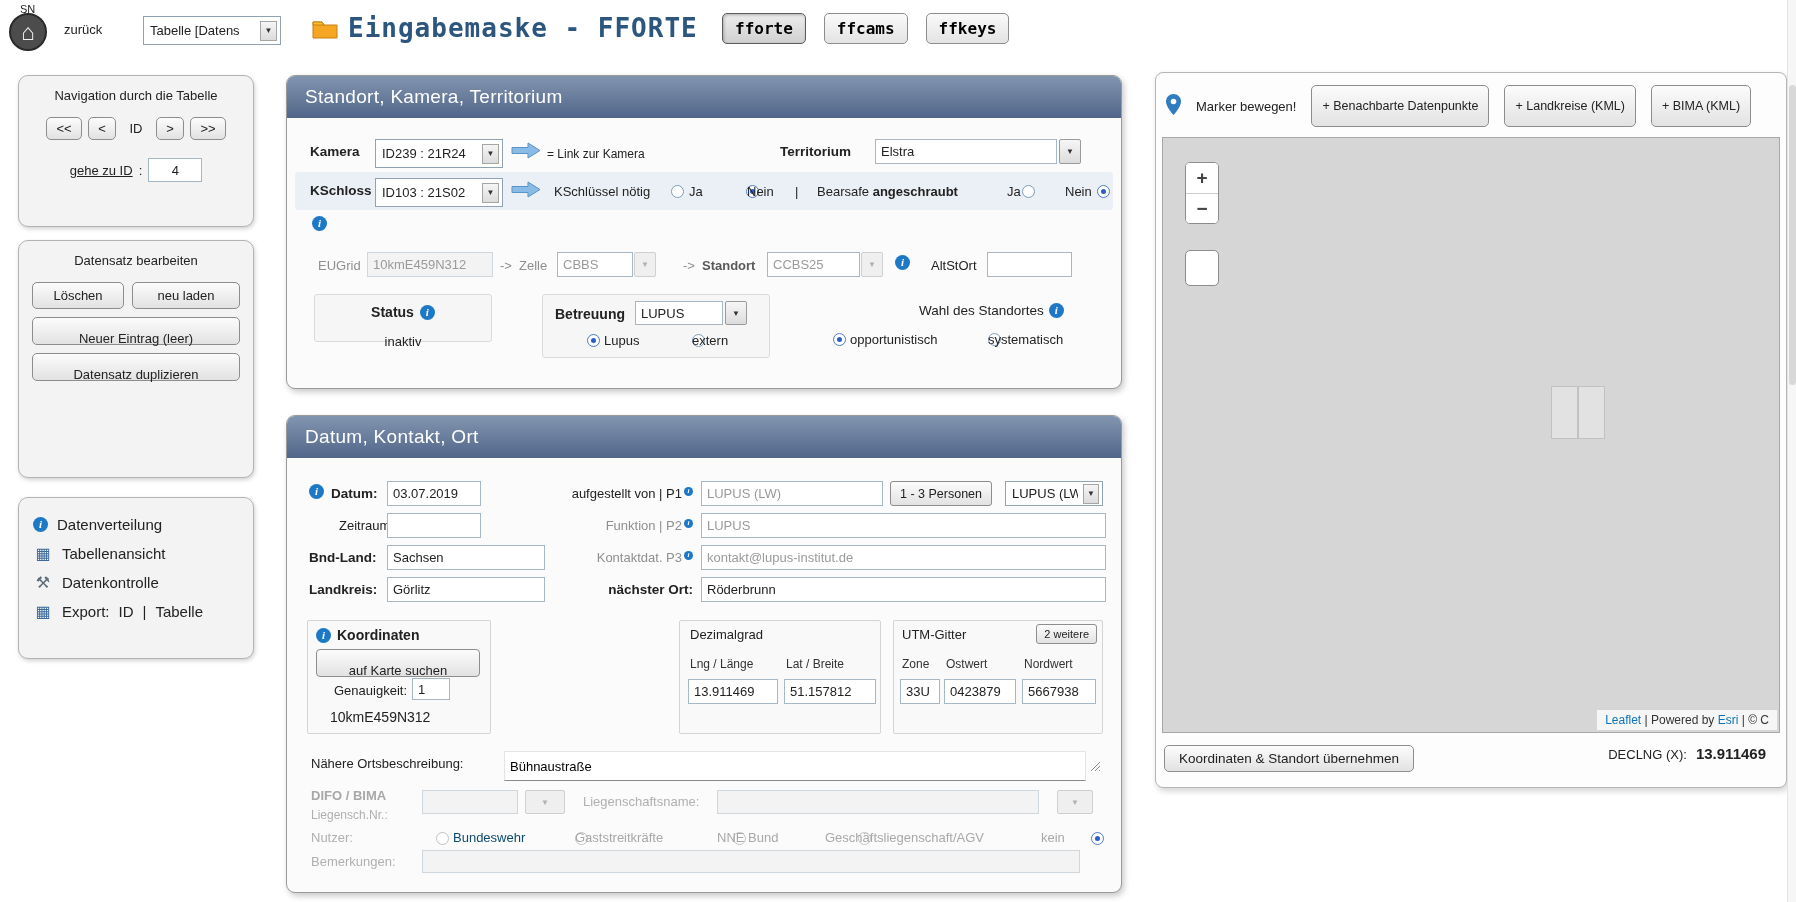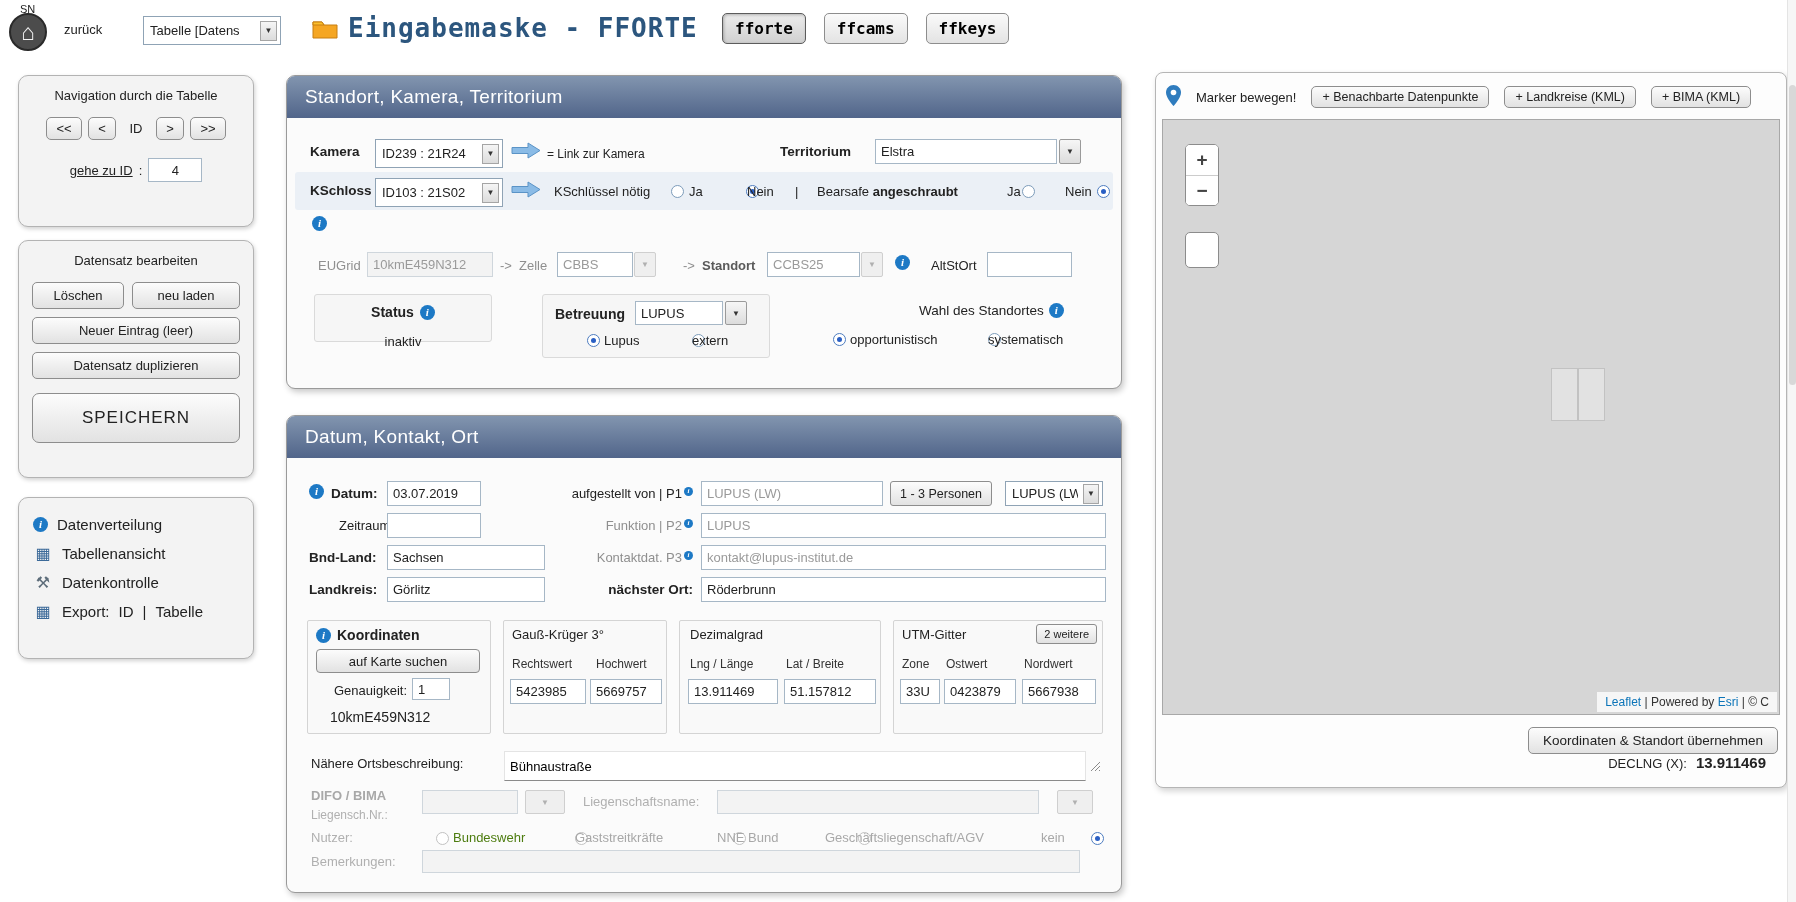--- a/index.html
+++ b/index.html
@@ -2,21 +2,21 @@
 <html><head>
 <meta charset="utf-8">
 <title>Eingabemaske - FFORTE</title>
 <style>
   * { margin:0; padding:0; box-sizing:border-box; }
   html,body { width:1796px; height:902px; }
   body { background:#fff; font-family:"Liberation Sans",sans-serif; font-size:13px; color:#222; position:relative; overflow:hidden; }
   .pos { position:absolute; }
 
   
-  .btn { background:linear-gradient(#fcfcfc,#e2e2e2); border:1px solid #8d8d8d; border-radius:5px; font-family:"Liberation Sans",sans-serif; font-size:13px; color:#222; padding:3px 10px; text-align:center; cursor:pointer; }
+  .btn { background:linear-gradient(#fcfcfc,#e2e2e2); border:1px solid #8d8d8d; border-radius:5px; font-family:"Liberation Sans",sans-serif; font-size:13px; color:#222; padding:13px 10px; text-align:center; cursor:pointer; }
   .inp { border:1px solid #a6b7c6; background:#fff; height:25px; padding:0 5px; font:13px "Liberation Sans",sans-serif; color:#222; }
   .inp.ghost { color:#9a9a9a; }
   .inp.dim { background:#f3f3f3; border-color:#cfd6dc; color:#9a9a9a; }
   .selectbox { display:inline-flex; align-items:center; justify-content:space-between; background:#fff; border:1px solid #8fa3b5; height:29px; padding:0 3px 0 6px; font-size:13px; }
   .selectbox .caret { font-size:8px; color:#333; background:linear-gradient(#f5f5f5,#dcdcdc); border:1px solid #a5a5a5; width:17px; height:20px; display:flex; align-items:center; justify-content:center; margin-left:5px; }
   .combo-btn { width:22px; height:25px; background:linear-gradient(#f6f6f6,#dcdcdc); border:1px solid #9a9a9a; display:inline-flex; align-items:center; justify-content:center; font-size:8px; color:#333; border-radius:2px; cursor:pointer; }
   .combo-btn.dis { background:#efefef; color:#b0b0b0; border-color:#cfcfcf; }
   .radio { width:13px; height:13px; border-radius:50%; border:1px solid #7d9cba; background:#fff; display:inline-block; position:relative; cursor:pointer; }
   .radio.checked { border-color:#4d7cc0; }
   .radio.checked::after { content:''; position:absolute; left:3px; top:3px; width:5px; height:5px; border-radius:50%; background:#2a5fc4; }
@@ -69,21 +69,21 @@
   .map-header .btn { font-size:12.5px; white-space:nowrap; }
   .map-area { margin:0 6px; height:596px; background:#d6d6d6; border:1px solid #a8a8a8; position:relative; overflow:hidden; }
   .zoomctl { position:absolute; left:22px; top:24px; width:34px; border:1px solid #8c8c8c; border-radius:5px; overflow:hidden; background:#fff; }
   .zoomctl .zbtn { display:block; width:100%; height:30px; background:#fff; border:none; font-size:19px; font-weight:bold; color:#444; cursor:pointer; }
   .zoomctl .zbtn + .zbtn { border-top:1px solid #cccccc; }
   .zoom-extra { position:absolute; left:22px; top:112px; width:34px; height:36px; background:#fff; border:1px solid #8c8c8c; border-radius:5px; cursor:pointer; }
   .tiles { position:absolute; left:388px; top:248px; display:flex; }
   .tiles .tile { width:27px; height:53px; background:#e2e2e2; border:1px solid #c2c2c2; }
   .attribution { position:absolute; right:2px; bottom:2px; background:rgba(255,255,255,.78); padding:3px 8px; font-size:12px; color:#333; }
   .attribution .alink { color:#0b74b8; cursor:pointer; }
-  .map-bottom { display:flex; align-items:flex-end; margin-top:12px; padding:0 8px;flex-direction:column; }
+  .map-bottom { display:flex; align-items:flex-start; margin-top:12px; padding:0 8px; }
   .apply-btn { font-size:13.5px; padding:5px 14px; }
   .declng { margin-left:auto; margin-right:12px; display:flex; align-items:baseline; gap:9px; }
   .declng .val { font-size:15px; font-weight:bold; }
 
   .scrolltrack { position:absolute; right:0; top:0; width:9px; height:902px; background:#f6f6f6; border-left:1px solid #e4e4e4; }
   .scrollthumb { position:absolute; left:1px; top:85px; width:7px; height:300px; background:#d8d8d8; border-radius:4px; }
 </style>
 </head>
 <body>
 
@@ -128,21 +128,20 @@
 </aside>
 
 <aside class="panel" style="top:240px;height:238px;">
   <div class="panel-title">Datensatz bearbeiten</div>
   <div class="nav-row" style="gap:8px">
     <button class="btn" style="width:92px;height:27px">Löschen</button>
     <button class="btn" style="width:108px;height:27px">neu laden</button>
   </div>
   <button class="btn stackbtn">Neuer Eintrag (leer)</button>
   <button class="btn stackbtn">Datensatz duplizieren</button>
-  <button class="btn stackbtn save-btn">SPEICHERN</button>
 </aside>
 
 <aside class="panel" style="top:497px;height:162px;padding-top:12px;">
   <div class="link-row">
     <span class="info">i</span>
     <span>Datenverteilung</span>
   </div>
   <div class="link-row">
     <span class="glyph-icon">▦</span>
     <span>Tabellenansicht</span>
@@ -305,27 +304,20 @@
       <div style="display:flex;align-items:center;gap:6px;margin:6px 0 0 8px">
         <span class="info">i</span>
         <span class="lbl-b" style="font-size:14px">Koordinaten</span>
       </div>
       <button class="pos btn" style="left:8px;top:28px;width:164px;height:24px;border-radius:4px">auf Karte suchen</button>
       <span class="pos" style="left:26px;top:62px">Genauigkeit:</span>
       <input class="pos inp" style="left: 104px; top: 57px; width: 38px; height: 22px;" value="1">
       <span class="pos" style="left:22px;top:88px;font-size:14px">10kmE459N312</span>
     </div>
 
-    <div class="kbox" style="left:216px;top:162px;width:164px">
-      <span class="ktitle" style="left:8px;top:6px">Gauß-Krüger 3°</span>
-      <span class="klbl" style="left:8px;top:36px">Rechtswert</span>
-      <span class="klbl" style="left:92px;top:36px">Hochwert</span>
-      <input class="pos inp" style="left: 6px; top: 58px; width: 76px;" value="5423985">
-      <input class="pos inp" style="left: 86px; top: 58px; width: 72px;" value="5669757">
-    </div>
 
     <div class="kbox" style="left:392px;top:162px;width:202px">
       <span class="ktitle" style="left:10px;top:6px">Dezimalgrad</span>
       <span class="klbl" style="left:10px;top:36px">Lng / Länge</span>
       <span class="klbl" style="left:106px;top:36px">Lat / Breite</span>
       <input class="pos inp" style="left: 8px; top: 58px; width: 90px;" value="13.911469">
       <input class="pos inp" style="left: 104px; top: 58px; width: 92px;" value="51.157812">
     </div>
 
     <div class="kbox" style="left:606px;top:162px;width:210px">
@@ -356,21 +348,21 @@
         <span>▼</span>
       </span>
     <span class="pos" style="left:296px;top:336px;color:#b0b0b0">Liegenschaftsname:</span>
     <input class="pos inp dim" style="left: 430px; top: 332px; width: 322px; height: 24px;">
     <span class="pos combo-btn dis" style="left:770px;top:332px;width:36px;height:24px">
         <span>▼</span>
       </span>
 
     <span class="pos" style="left:24px;top:372px;color:#b0b0b0">Nutzer:</span>
     <span class="pos radio grey" style="left:149px;top:374px"></span>
-    <span class="pos" style="left:166px;top:372px;color:#4d7c0f">Bundeswehr</span>
+    <span class="pos" style="left:166px;top:372px;color:#0c4a6e">Bundeswehr</span>
     <span class="pos radio grey" style="left:271px;top:374px"></span>
     <span class="pos" style="left:288px;top:372px;color:#a8a8a8">Gaststreitkräfte</span>
     <span class="pos radio grey" style="left:413px;top:374px"></span>
     <span class="pos" style="left:430px;top:372px;color:#a8a8a8">NNE Bund</span>
     <span class="pos radio grey" style="left:521px;top:374px"></span>
     <span class="pos" style="left:538px;top:372px;color:#a8a8a8">Geschäftsliegenschaft/AGV</span>
     <span class="pos radio checked" style="left:737px;top:374px"></span>
     <span class="pos" style="left:754px;top:372px;color:#a8a8a8">kein</span>
 
     <span class="pos" style="left:24px;top:396px;color:#b0b0b0">Bemerkungen:</span>

